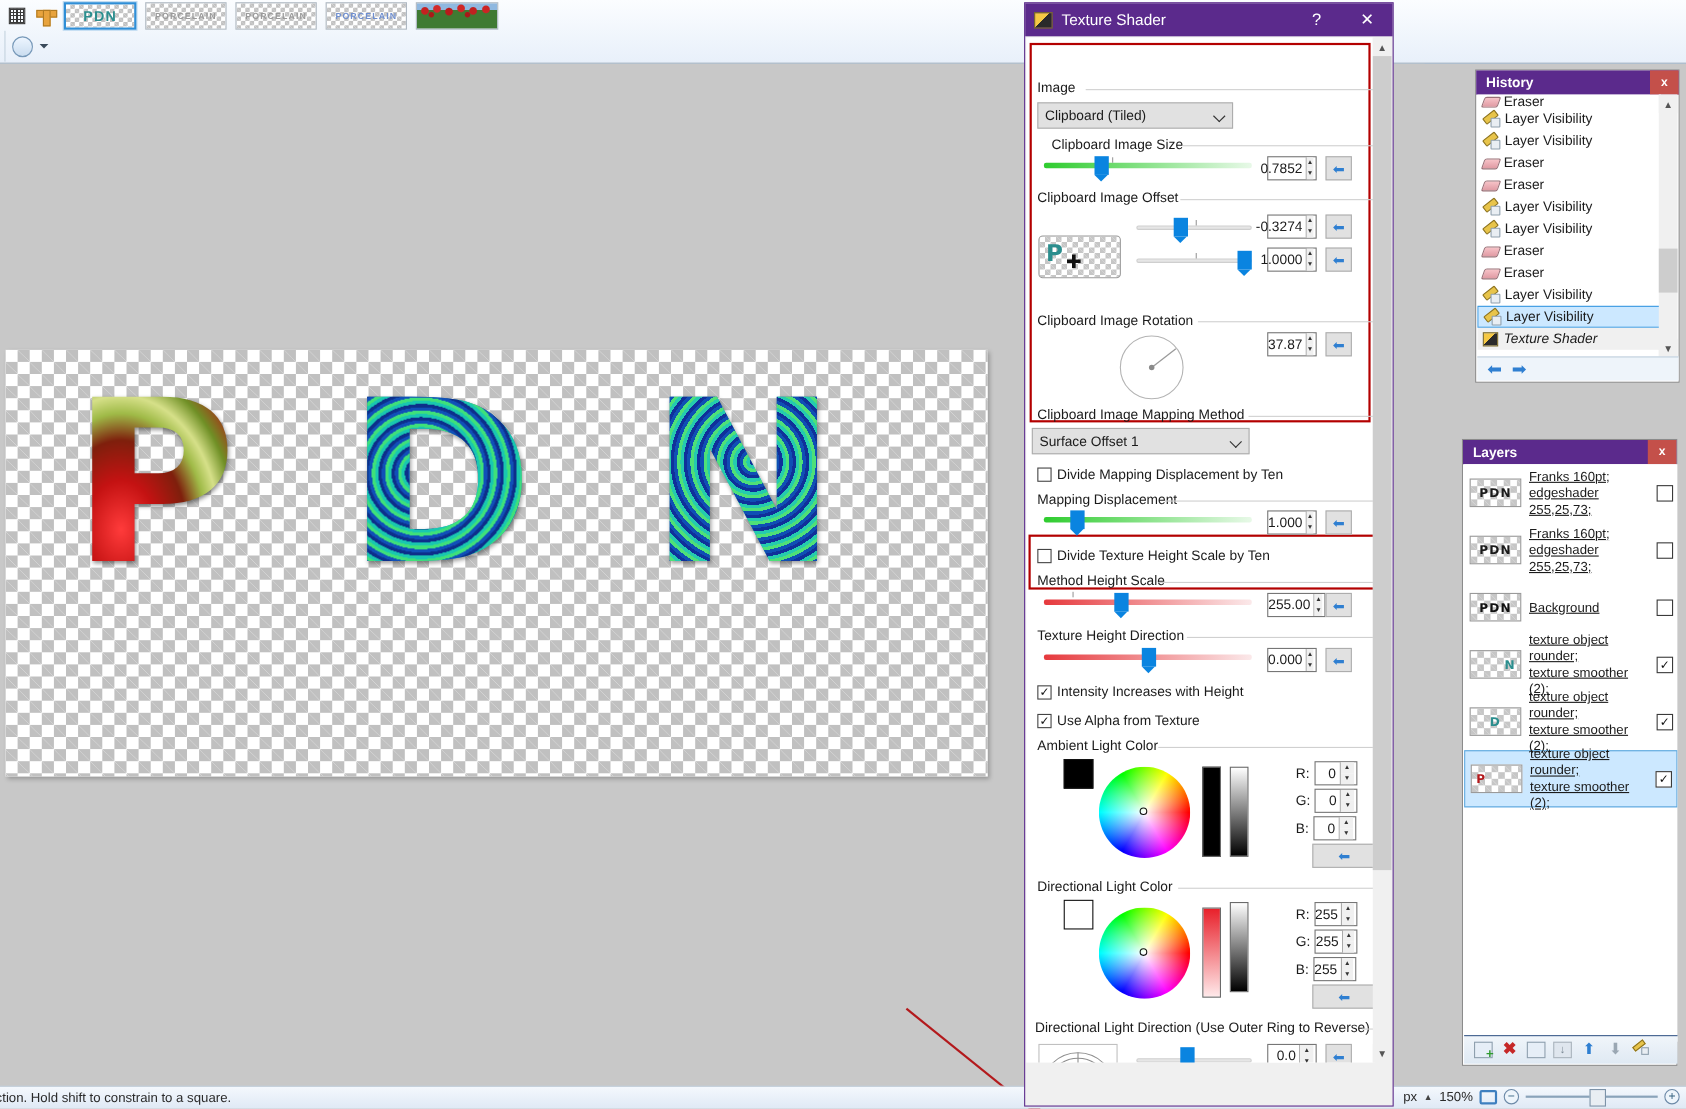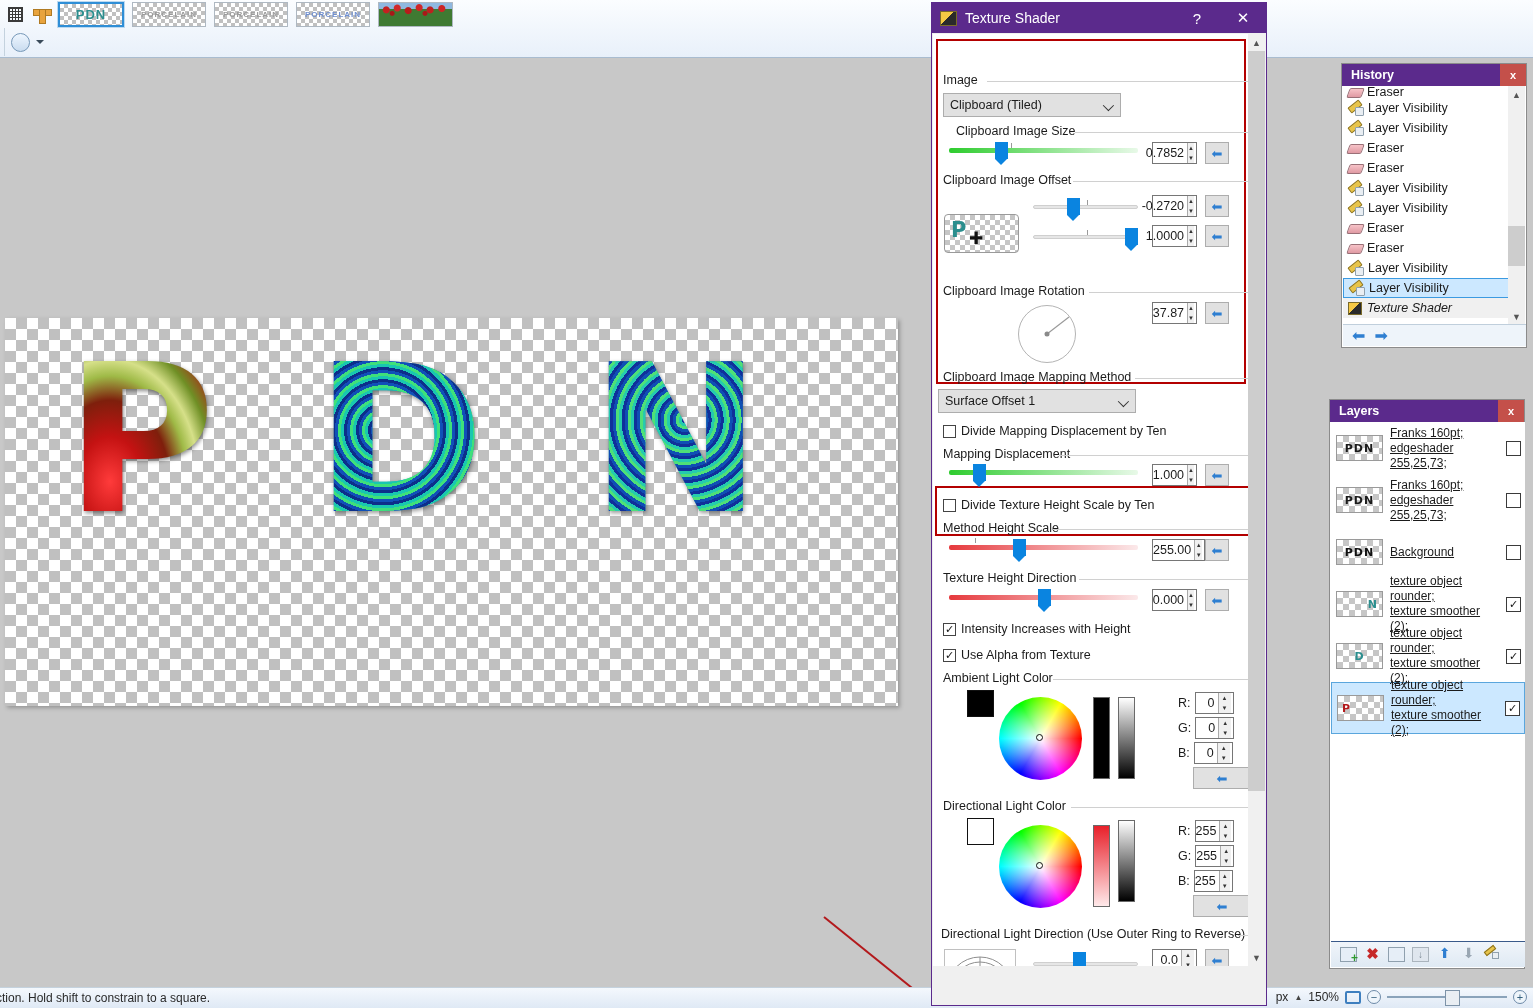--- a/index.html
+++ b/index.html
@@ -436,21 +436,21 @@
       <span class="grp-line" style="left:130px;width:178px;"></span>
     </div>
     <div class="mini-preview" checker="" style="left:11px;top:180px;">
       <span style="position:absolute;left:6px;top:5px;font-size:21px;font-weight:900;color:#2b8e8e;font-family:'DejaVu Sans',sans-serif;line-height:1;">P</span>
       <span style="position:absolute;left:24px;top:15px;font-size:17px;color:#111;line-height:1;">✚</span>
     </div>
     <div class="slider plain" style="left:100px;top:171px;width:105px;"></div>
     <div class="tickmark" style="left:154px;top:166px;"></div>
     <div class="knob" style="left:134px;top:164px;"></div>
     <div class="numbox" style="left:219px;top:161px;width:45px;">
-      <span>-0.2720</span>
+      <span>-0.3274</span>
       <span class="spin">
           <div>▲</div>
           <div>▼</div>
         </span>
     </div>
     <div class="resetbtn" style="left:272px;top:161px;">⬅</div>
 
     <div class="slider plain" style="left:100px;top:201px;width:105px;"></div>
     <div class="tickmark" style="left:154px;top:196px;"></div>
     <div class="knob" style="left:192px;top:194px;"></div>

